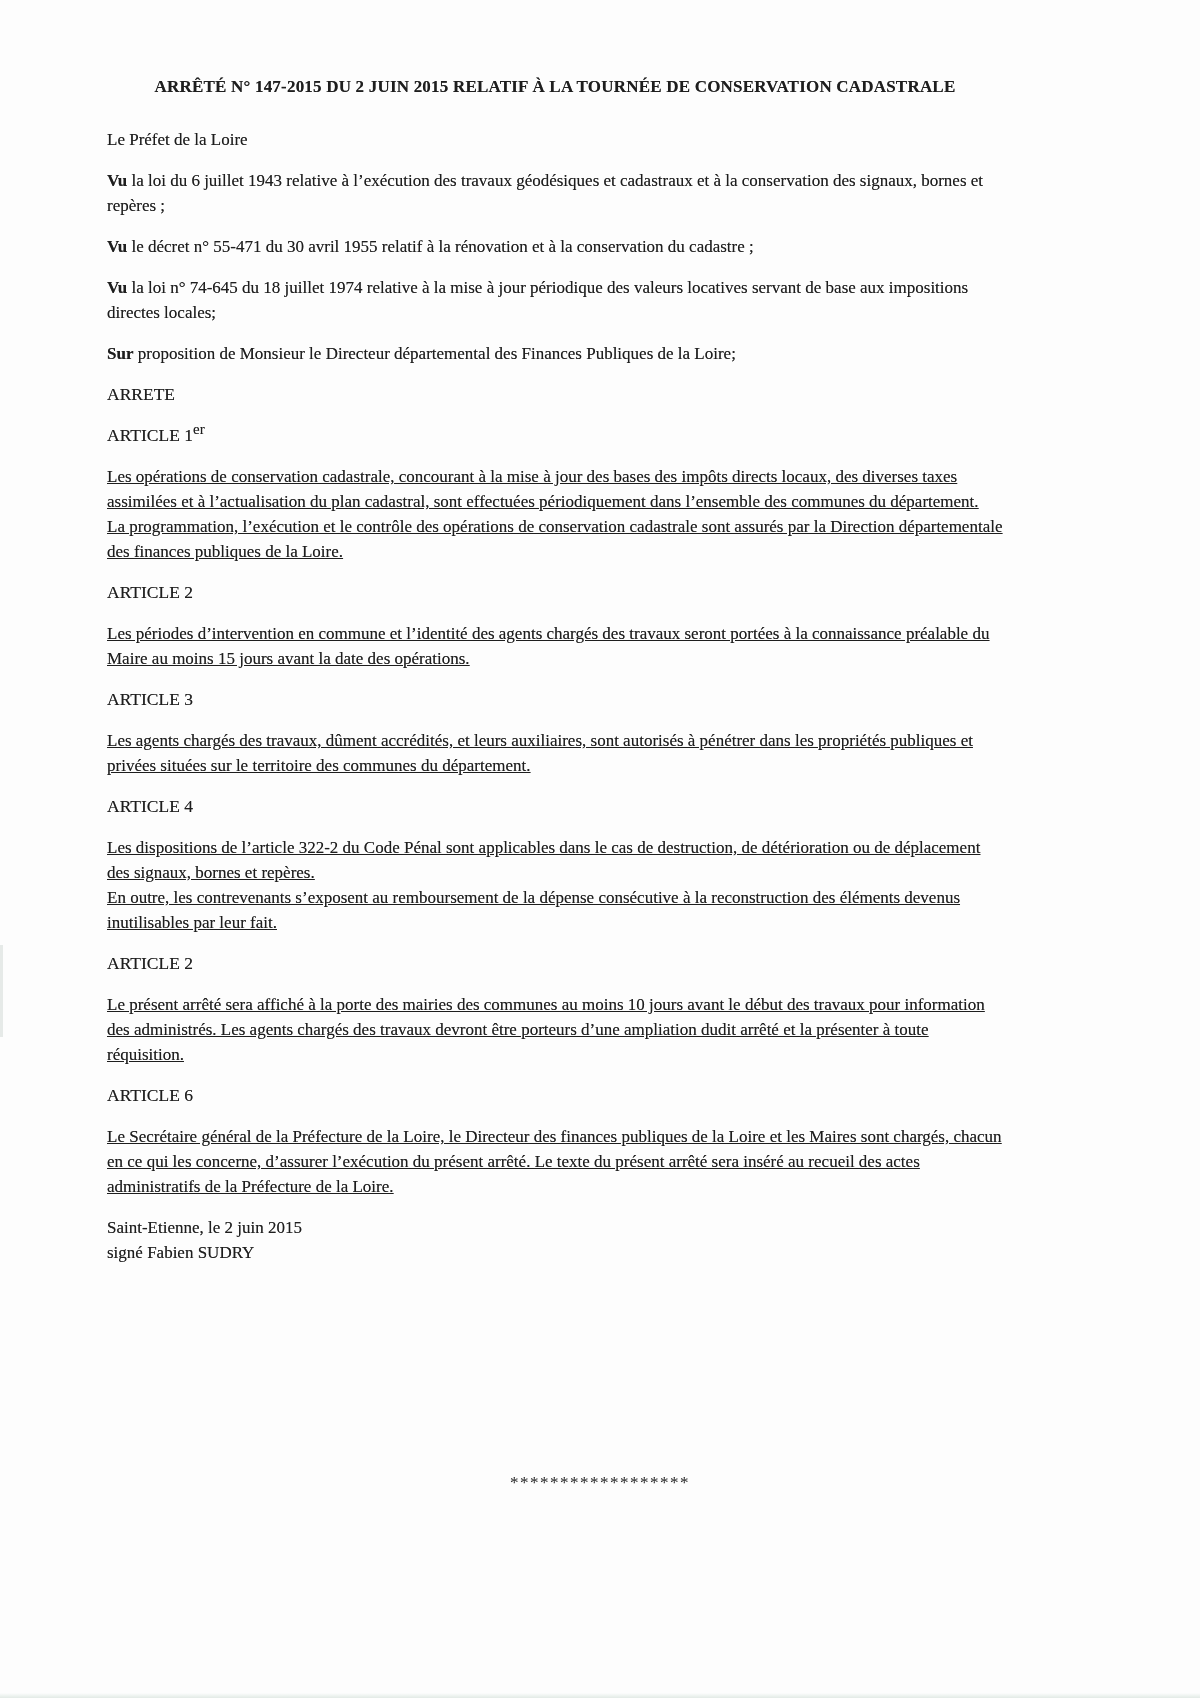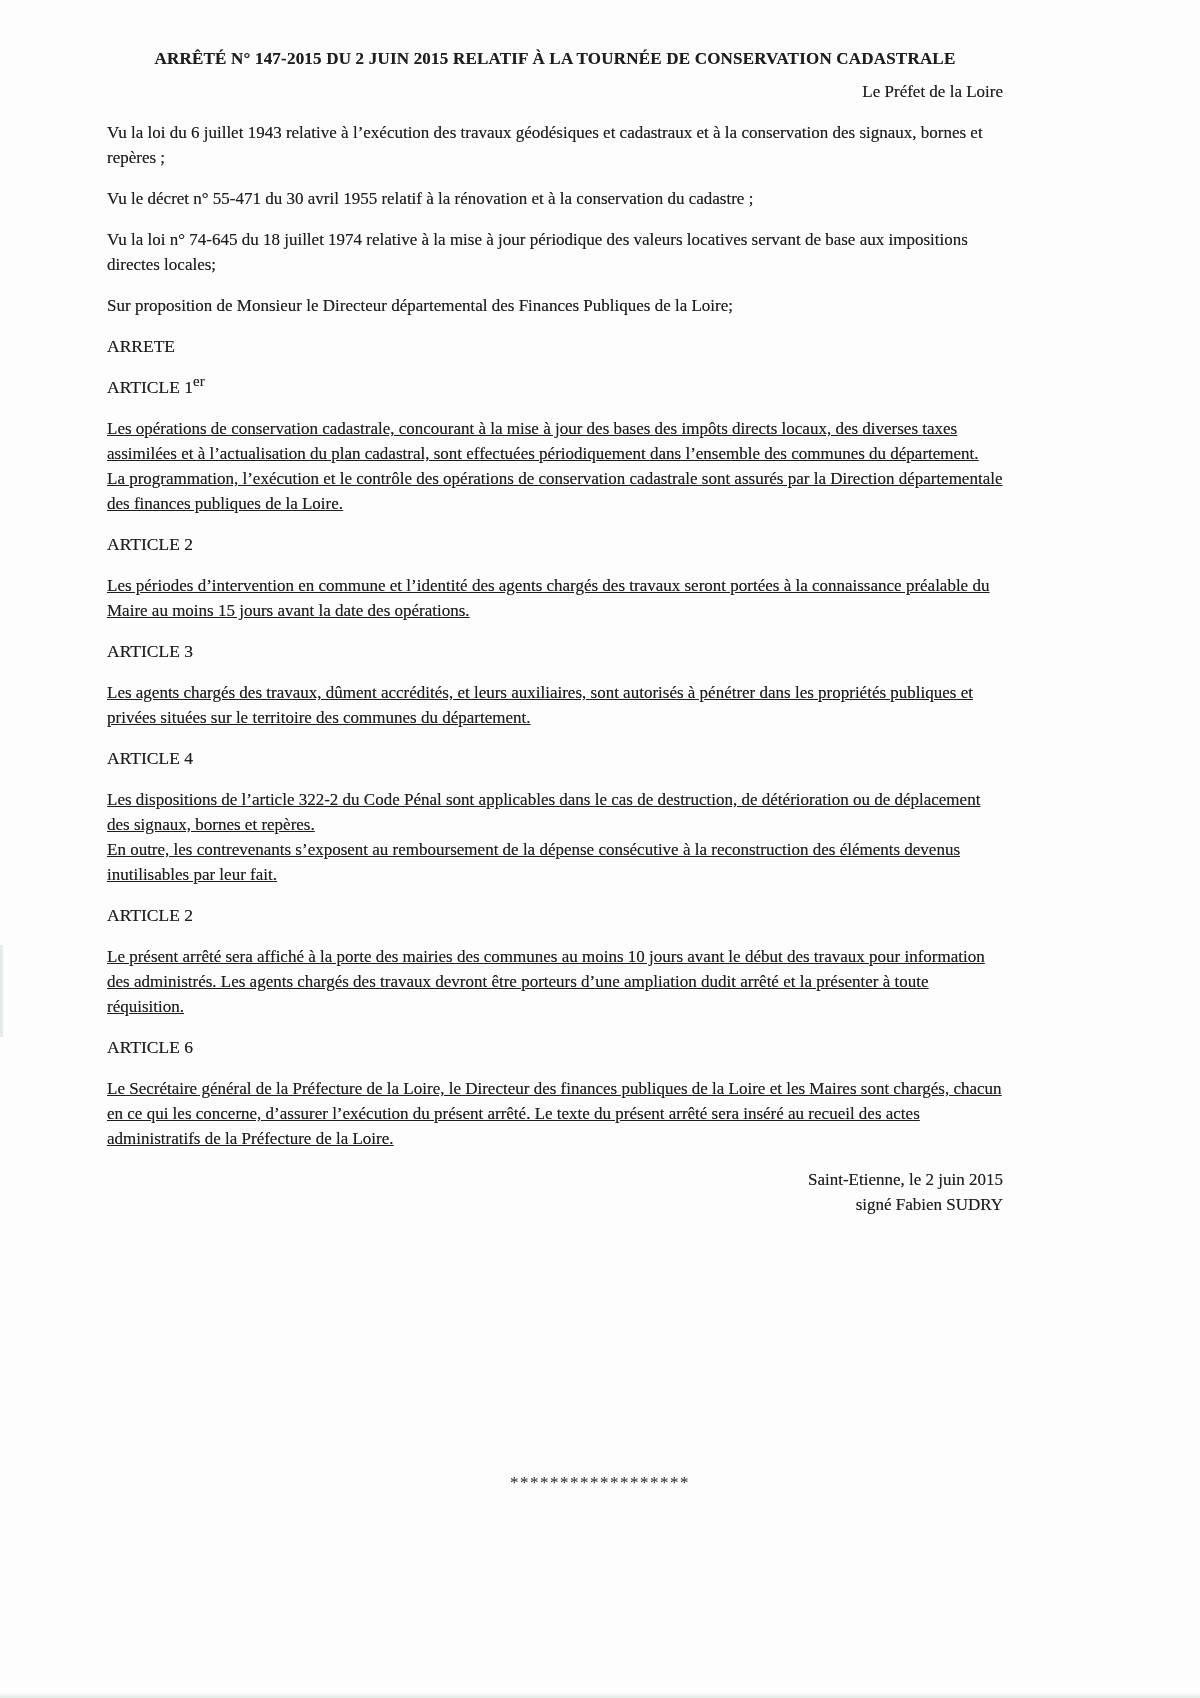--- a/index.html
+++ b/index.html
@@ -15,63 +15,63 @@
     font-family: "Liberation Serif", "DejaVu Serif", serif;
     color: #1e1e1e;
     -webkit-font-smoothing: antialiased;
   }
   .page {
     position: relative;
     width: 1200px;
     height: 1698px;
   }
   .content {
-    padding: 46px 197px 0 107px;
+    padding: 74px 197px 0 107px;
     font-size: 17px;
     line-height: 25px;
     text-shadow: 0 0 0.5px rgba(20,20,20,0.55);
   }
   .doc-title {
     font-weight: bold;
     text-align: center;
     margin: 0;
     font-size: 17px;
     letter-spacing: 0.2px;
   }
   .doc-subtitle {
-    text-align: right;
-    margin: 8px 0 0 0;
+    text-align: left;
+    margin: 28px 0 0 0;
   }
   .para {
     margin: 16px 0 0 0;
     text-align: left;
   }
   .para .lead {
-    font-weight: normal;
+    font-weight: bold;
   }
   .section-heading {
     font-weight: normal;
     font-size: 17.5px;
     margin: 16px 0 0 0;
     line-height: 25px;
   }
   .section-heading sup {
     font-size: 15px;
     line-height: 0;
   }
   .article-body p {
     margin: 0;
   }
   .article-body {
     margin-top: 16px;
     text-decoration: underline;
   }
   .sig-block {
     margin-top: 16px;
-    text-align: right;
+    text-align: left;
   }
   .sig-block div {
     line-height: 25px;
   }
   .stars-row {
     position: absolute;
     top: 1473px;
     left: 0;
     width: 1200px;
     text-align: center;

